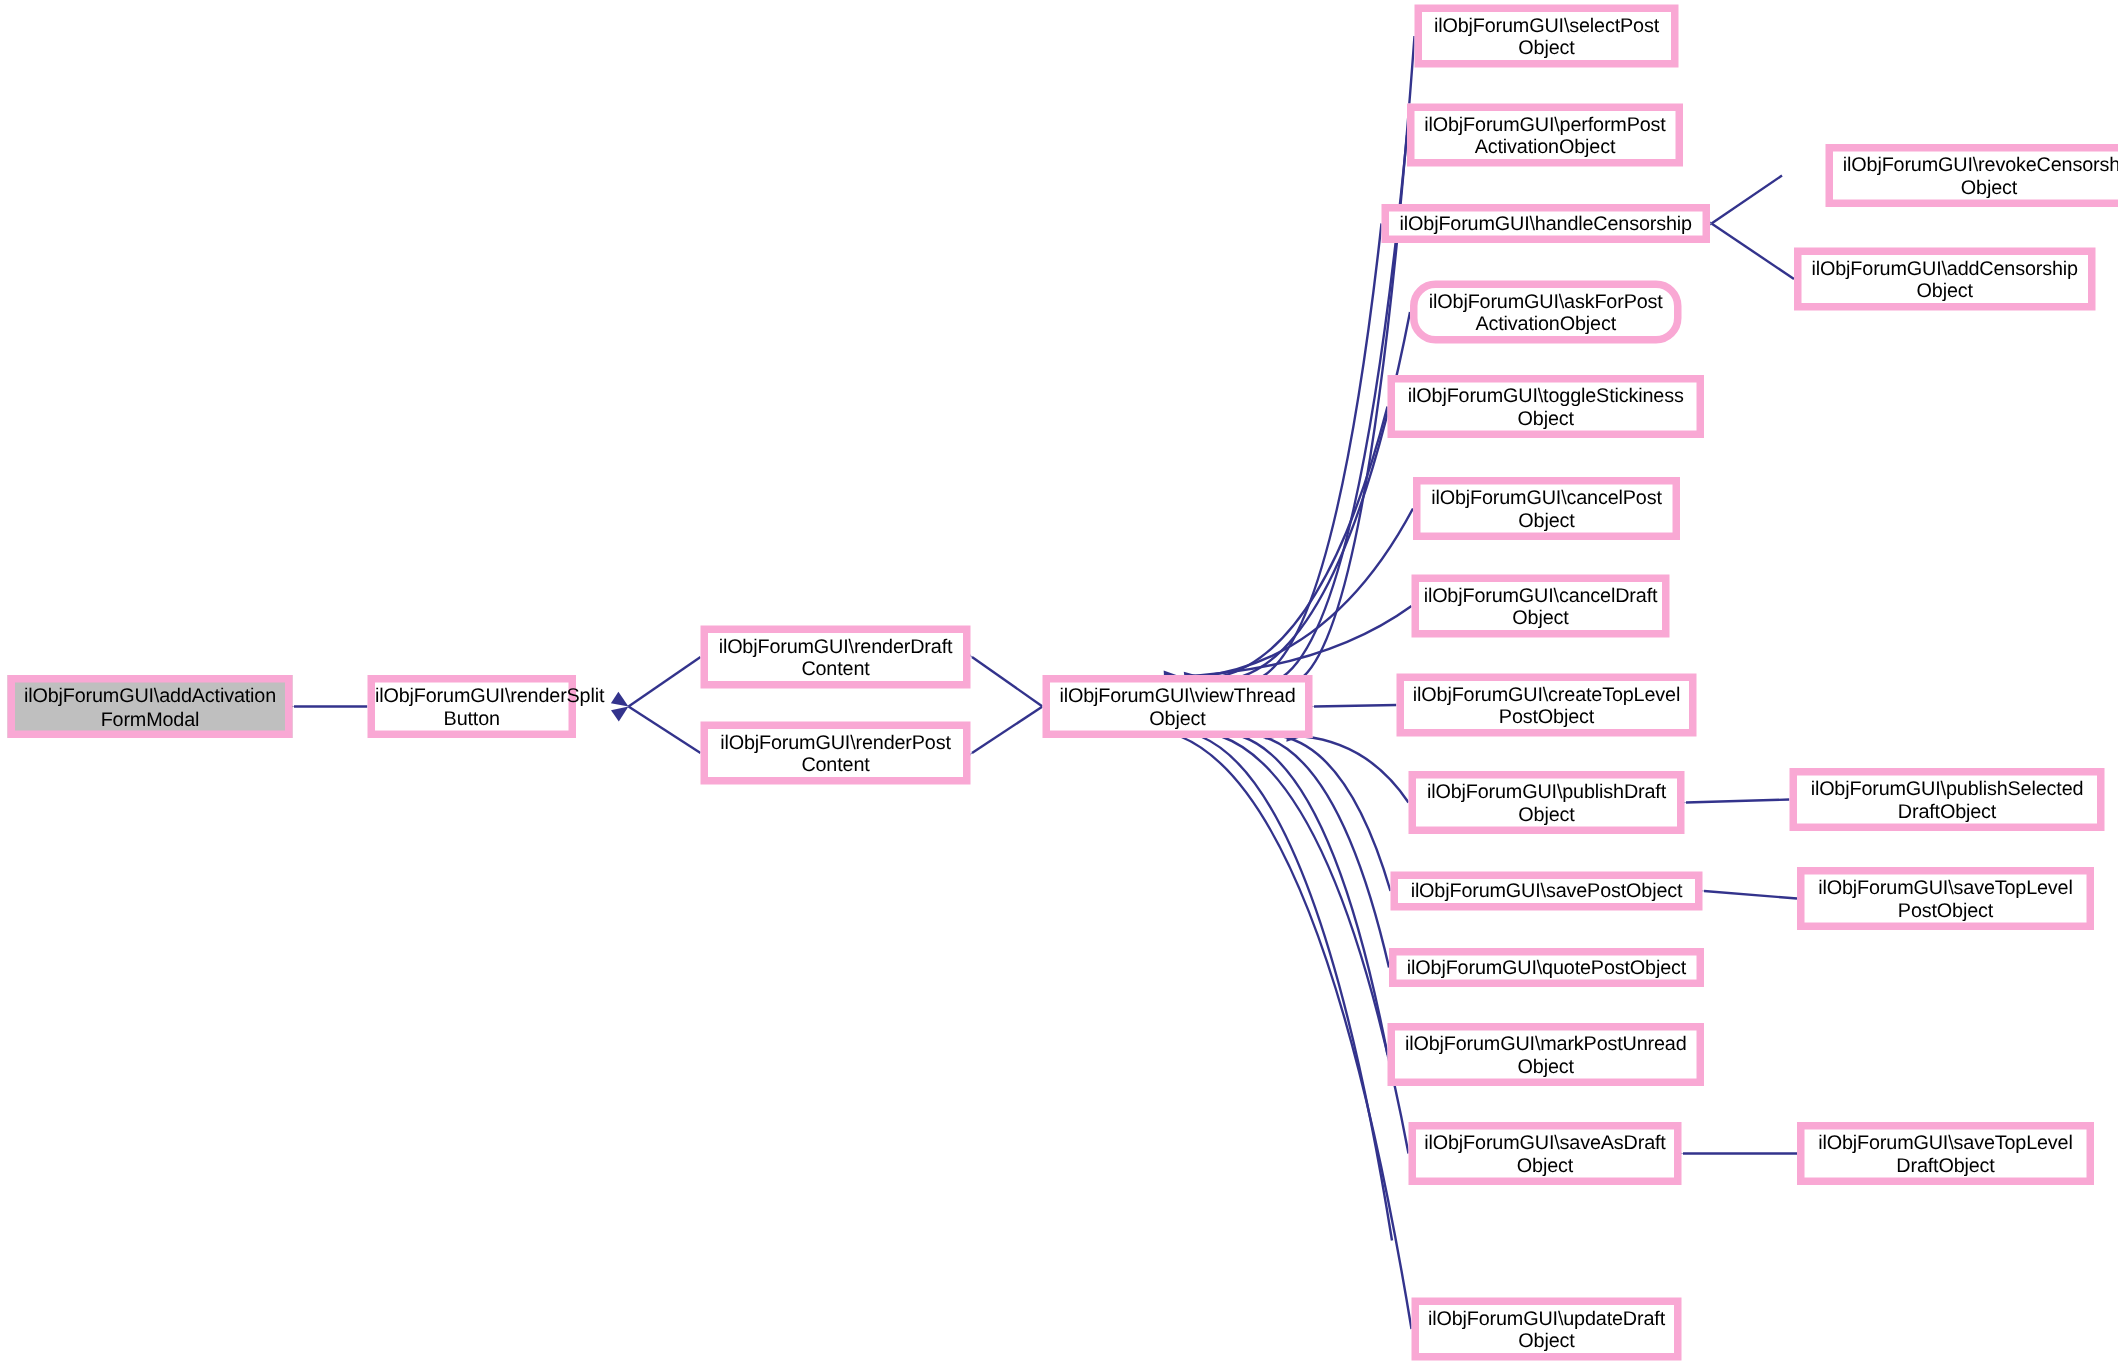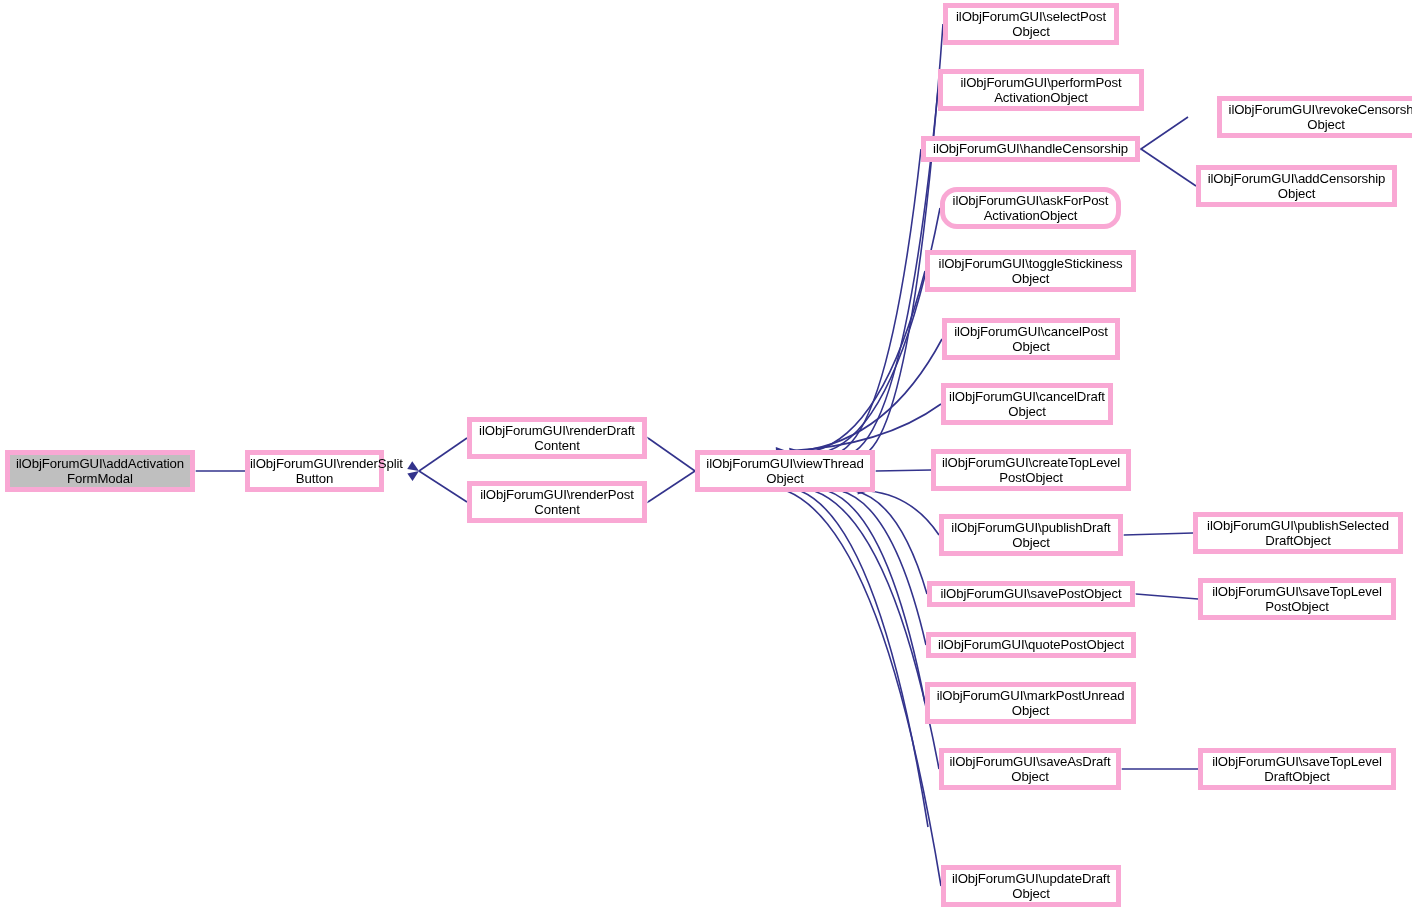--- a/index.html
+++ b/index.html
@@ -17,21 +17,21 @@
     font-size:13.2px;
     line-height:15.5px;
     text-align:center;
     display:flex;
     align-items:center;
     justify-content:center;
     white-space:pre-line;
     letter-spacing:-0.1px;
     z-index:3;
   }
-  .node.highlight{background:#bfbfbf;}
+  .node.highlight{background:#bfbfbf;align-items:flex-end;}
   .node span{display:block;width:100%;padding:0 3px;}
 </style>
 </head>
 <body>
 
 <div id="canvas">
   <svg id="edges" viewBox="0 0 1412 912" xmlns="http://www.w3.org/2000/svg">
       <g>
         <path d="M 245 471 L 196 471" fill="none" stroke="#33338c" stroke-width="1.6"></path>
         <polygon points="0,0 11,-4.6 11,4.6" fill="#33338c" transform="translate(196,471) rotate(180)"></polygon>
@@ -138,21 +138,21 @@
     <div class="node" style="left: 245px; top: 450px; width: 139px; height: 42px;"><span>ilObjForumGUI\renderSplit
 Button</span></div>
     <div class="node" style="left: 467px; top: 417px; width: 180px; height: 42px;"><span>ilObjForumGUI\renderDraft
 Content</span></div>
     <div class="node" style="left: 467px; top: 481px; width: 180px; height: 42px;"><span>ilObjForumGUI\renderPost
 Content</span></div>
     <div class="node" style="left: 695px; top: 450px; width: 180px; height: 42px;"><span>ilObjForumGUI\viewThread
 Object</span></div>
     <div class="node" style="left: 943px; top: 3px; width: 176px; height: 42px;"><span>ilObjForumGUI\selectPost
 Object</span></div>
-    <div class="node" style="left: 938px; top: 69px; width: 206px; height: 42px;"><span>ilObjForumGUI\performPost
+    <div class="node" style="left: 938px; top: 69px; width: 184px; height: 42px;"><span>ilObjForumGUI\performPost
 ActivationObject</span></div>
     <div class="node" style="left: 921px; top: 136px; width: 219px; height: 26px;"><span>ilObjForumGUI\handleCensorship</span></div>
     <div class="node" style="left: 940px; top: 187px; width: 181px; height: 42px; border-radius: 17px;"><span>ilObjForumGUI\askForPost
 ActivationObject</span></div>
     <div class="node" style="left: 925px; top: 250px; width: 211px; height: 42px;"><span>ilObjForumGUI\toggleStickiness
 Object</span></div>
     <div class="node" style="left: 942px; top: 318px; width: 178px; height: 42px;"><span>ilObjForumGUI\cancelPost
 Object</span></div>
     <div class="node" style="left: 941px; top: 383px; width: 172px; height: 42px;"><span>ilObjForumGUI\cancelDraft
 Object</span></div>

